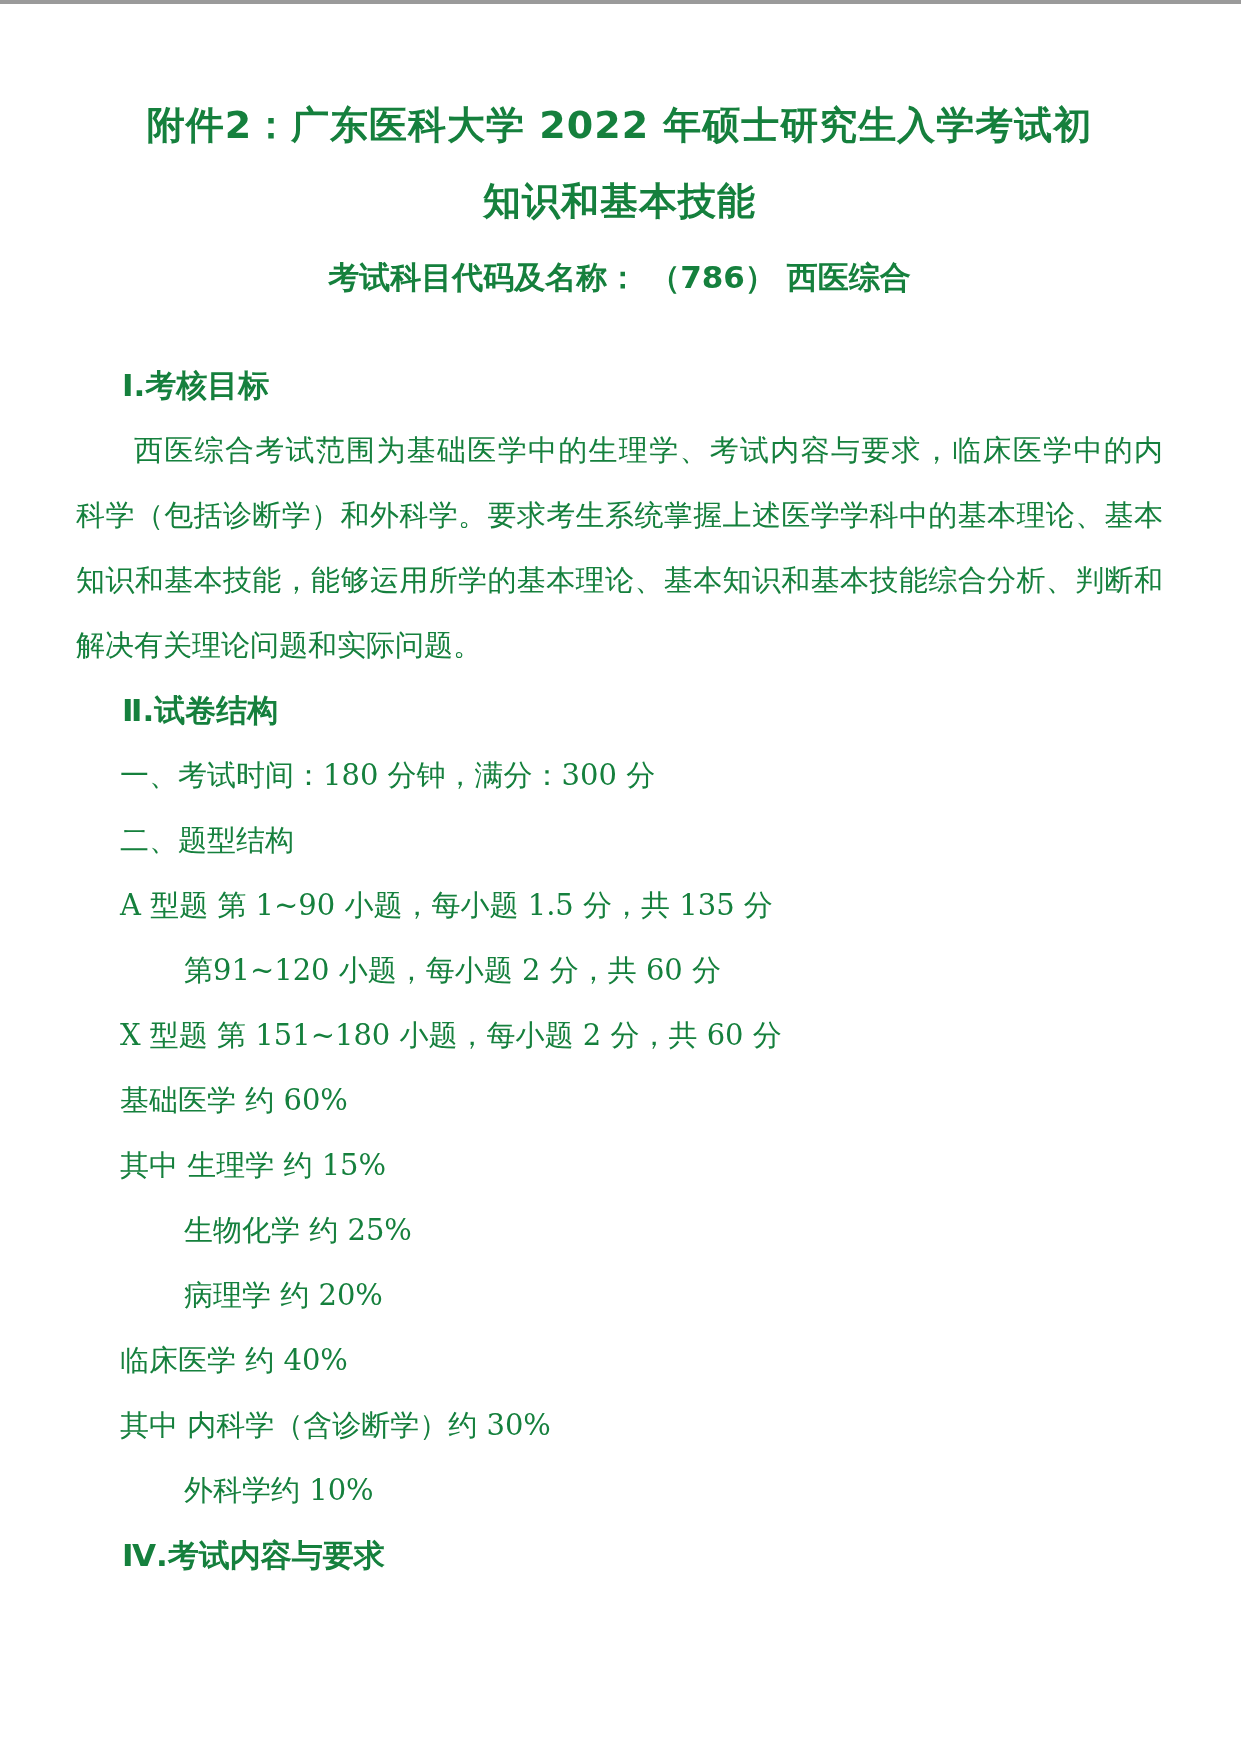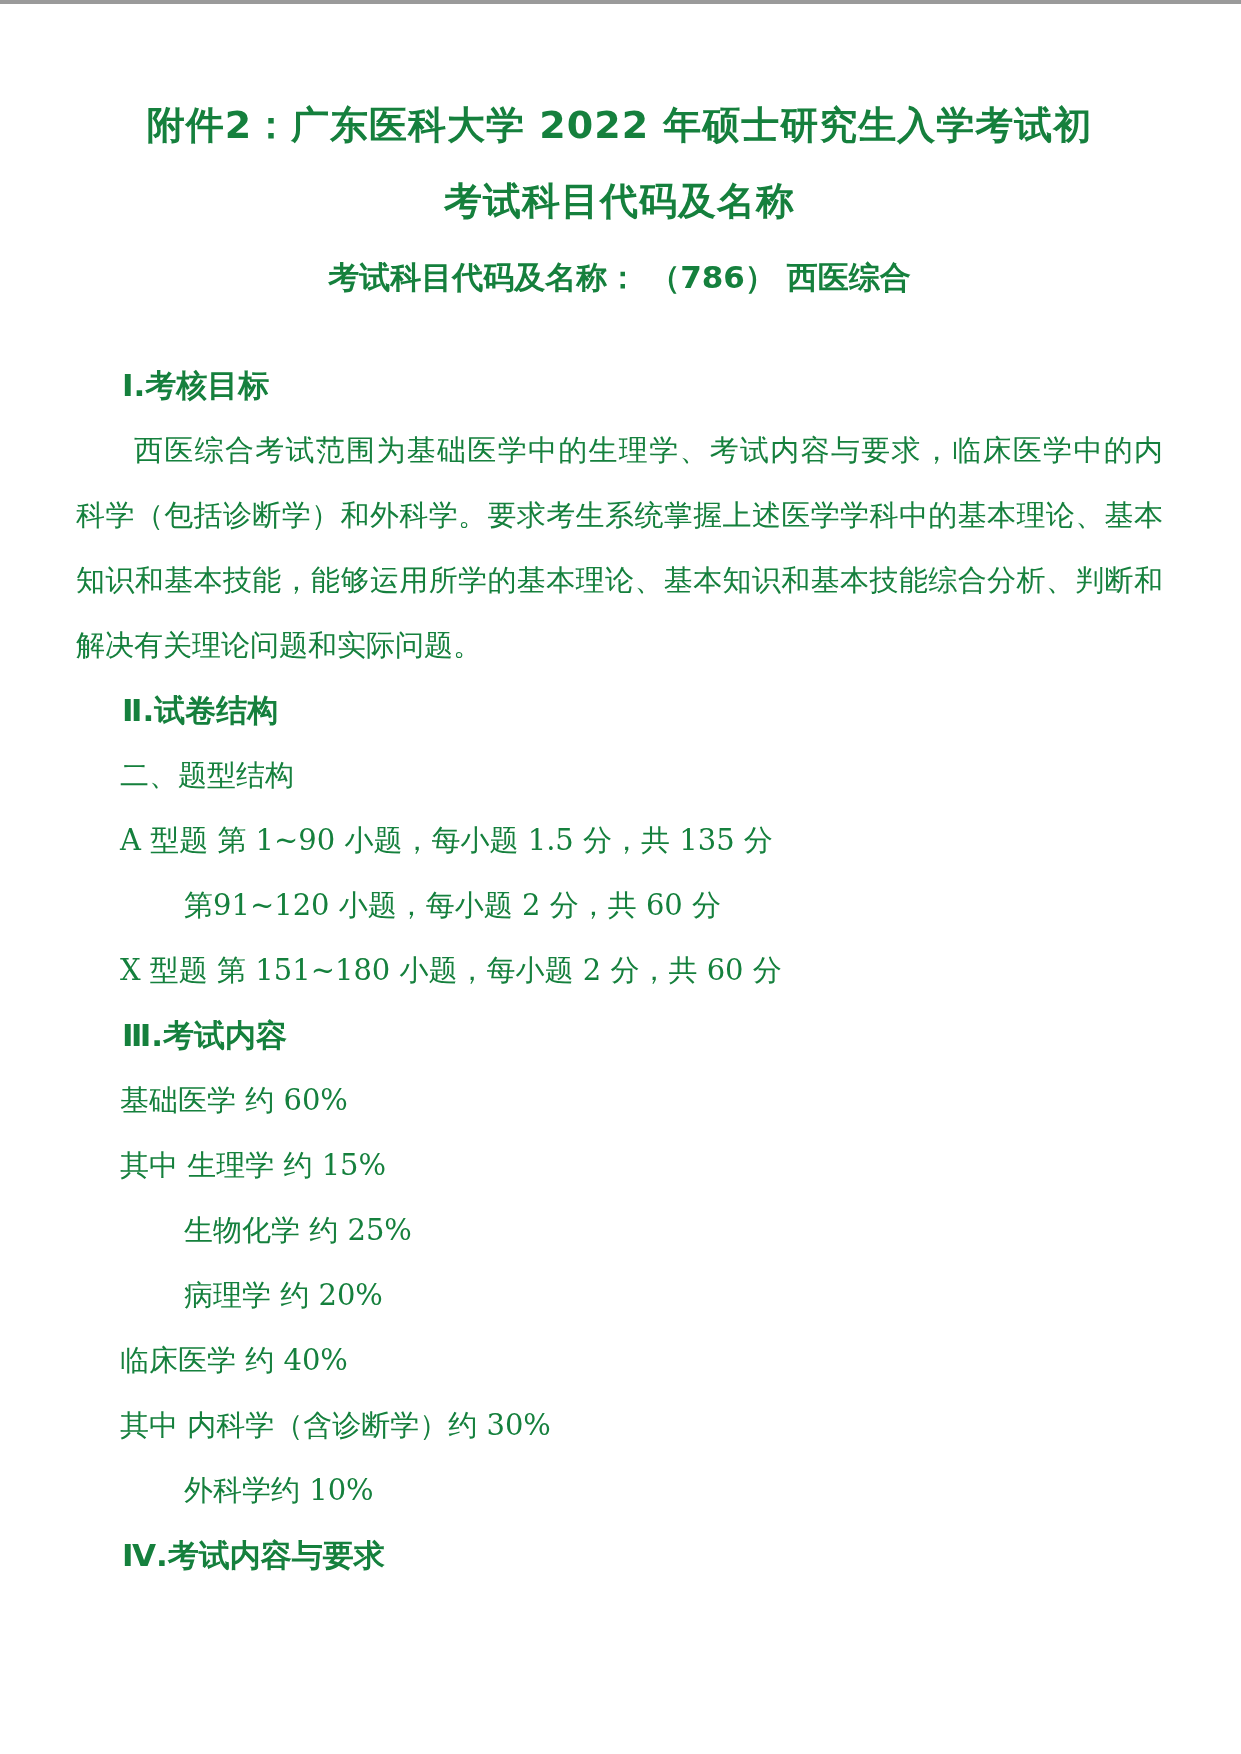--- a/index.html
+++ b/index.html
@@ -53,46 +53,46 @@
   }
   .para-first { text-indent: 58px; }
   .para-last { text-align-last: left; }
 </style>
 </head>
 <body>
 
 <div class="page">
 
   <h1 class="doc-title"><span>附件2：广东医科大学 2022 年硕士研究生入学考试初</span><br>
-    <span>考试科目代码及名称</span>
+    <span>知识和基本技能</span>
   </h1>
 
   <div class="doc-subject">考试科目代码及名称： （786）  西医综合</div>
 
   <div class="doc-body">
 
     <div class="bheading">Ⅰ.考核目标</div>
 
     <div>
       <div class="bline para para-first">西医综合考试范围为基础医学中的生理学、考试内容与要求，临床医学中的内</div>
       <div class="bline para">科学（包括诊断学）和外科学。要求考生系统掌握上述医学学科中的基本理论、基本</div>
       <div class="bline para">知识和基本技能，能够运用所学的基本理论、基本知识和基本技能综合分析、判断和</div>
       <div class="bline para para-last">解决有关理论问题和实际问题。</div>
     </div>
 
     <div class="bheading">Ⅱ.试卷结构</div>
 
     <div>
+      <div class="bline item">一、考试时间：180 分钟，满分：300 分</div>
       <div class="bline item">二、题型结构</div>
       <div class="bline item">A 型题 第 1~90 小题，每小题 1.5 分，共 135 分</div>
       <div class="bline cont">第91~120 小题，每小题 2 分，共 60 分</div>
       <div class="bline item">X 型题 第 151~180 小题，每小题 2 分，共 60 分</div>
     </div>
 
-    <div class="bheading">Ⅲ.考试内容</div>
 
     <div>
       <div class="bline item">基础医学 约 60%</div>
       <div class="bline item">其中 生理学 约 15%</div>
       <div class="bline cont">生物化学 约 25%</div>
       <div class="bline cont">病理学 约 20%</div>
       <div class="bline item">临床医学 约 40%</div>
       <div class="bline item">其中 内科学（含诊断学）约 30%</div>
       <div class="bline cont">外科学约 10%</div>
     </div>

